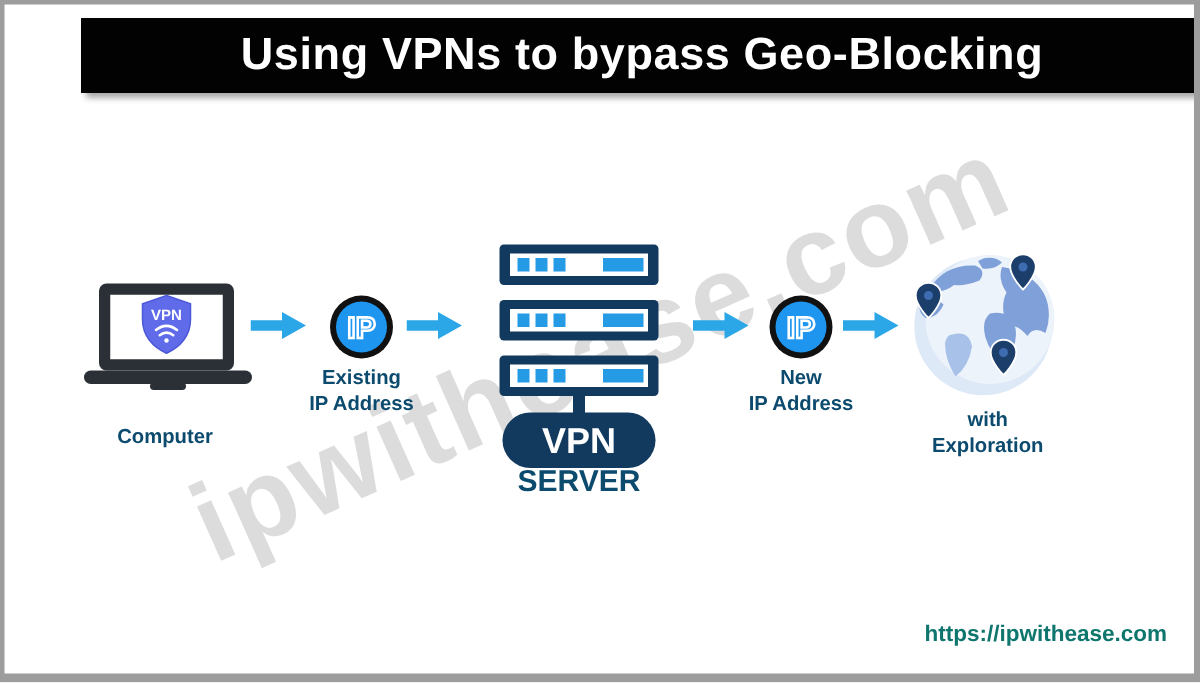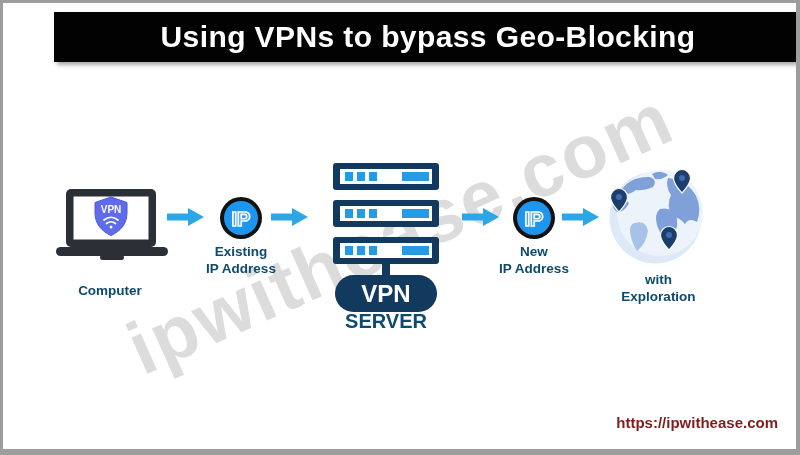--- a/index.html
+++ b/index.html
@@ -27,21 +27,21 @@
     font-size:75px; font-weight:700; letter-spacing:2px;
     color:rgba(118,118,118,0.26); white-space:nowrap; user-select:none;
   }
   .node, .arrow, .caption { position:absolute; z-index:2; }
   .caption {
     text-align:center; font-weight:700; color:#0c4a6e;
     font-size:13.5px; line-height:17px; white-space:nowrap;
   }
   .footer-url {
     position:absolute; right:22px; top:414px; z-index:6;
-    font-size:15px; font-weight:700; color:#7f1d1d; text-decoration:none;
+    font-size:15px; font-weight:700; color:#0f766e; text-decoration:none;
   }
   svg text { font-family:"Liberation Sans", sans-serif; }
 </style>
 </head>
 <body>
 
 <div class="stage">
 
   <div class="frame"></div>
 

